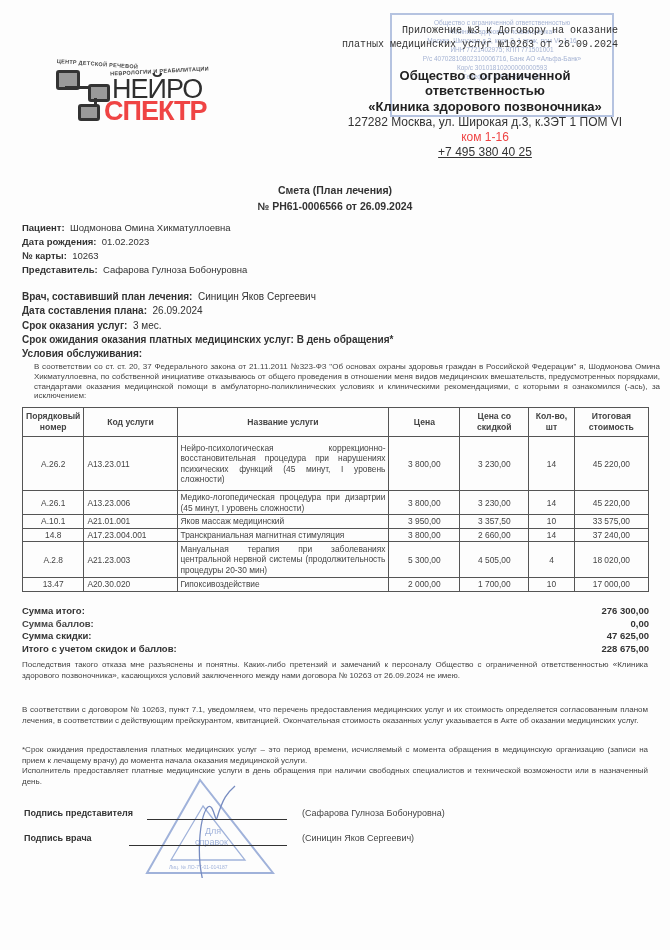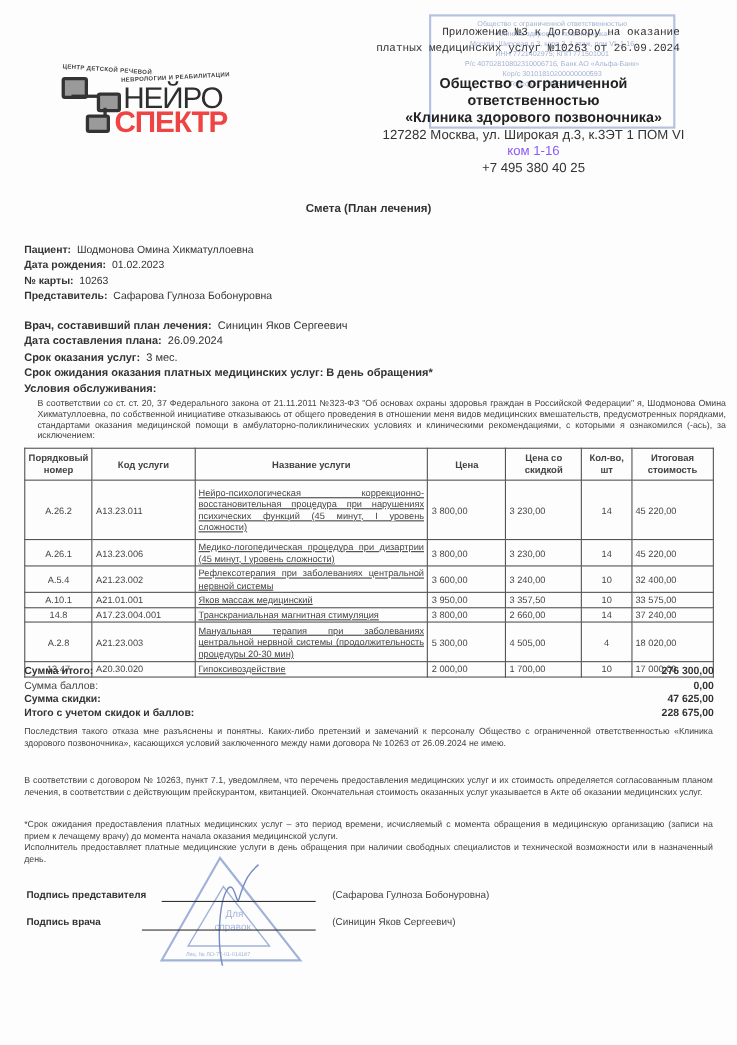--- a/index.html
+++ b/index.html
@@ -22,44 +22,44 @@
 
   
   .stamp-rect { position:absolute; left:390px; top:13px; width:220px; height:100px; border:2px solid #7b95c9; opacity:.55; }
   .stamp-rect div { font-size:6.5px; color:#5b75b0; text-align:center; line-height:9px; }
 
   .appendix { position:absolute; right:52px; top:24px; text-align:right; font-size:10px; line-height:14px; color:#333;font-family:Liberation Mono, monospace; }
   .org { position:absolute; left:340px; top:68px; width:290px; text-align:center; }
   .org .name1 { font-size:13px; font-weight:bold; color:#222; }
   .org .name2 { font-size:13px; font-weight:bold; color:#222; margin-top:1px; }
   .org .addr1 { font-size:12px; color:#333; margin-top:1px; }
-  .org .addr2 { font-size:12px; color:#8b5cf6; margin-top:1px; }
-  .org .phone { font-size:12px; color:#333; margin-top:1px; }
+  .org .addr2 { font-size:12px; color:#ef4444; margin-top:1px; }
+  .org .phone { font-size:12px; color:#333; margin-top:1px;text-decoration:underline; }
 
   .title { position:absolute; left:0; width:670px; text-align:center; font-weight:bold; font-size:10.5px; color:#333; }
   .title.t1 { top:184px; } .title.t2 { top:200px; }
 
   .field { position:absolute; left:22px; font-size:9.5px; color:#333; white-space:nowrap; }
   .field b { font-weight:bold; }
   .field.big { font-size:10px; }
 
   .conditions { position:absolute; left:22px; top:362px; width:626px; font-size:8px; line-height:9.8px; text-align:justify; color:#444;margin-left:12px; }
 
   table.services { position:absolute; left:22px; top:407px; width:627px; border-collapse:collapse; font-size:8.4px; color:#444; }
   table.services th, table.services td { border:1px solid #555; padding:1px 3px; vertical-align:middle; }
   table.services th { font-weight:bold; font-size:8.6px; text-align:center; line-height:11px; height:26px; }
   table.services td.num { text-align:center; }
   table.services td.code { text-align:left; }
-  table.services td.name { text-align:justify; line-height:10.5px;text-decoration:underline; }
-  table.services td.r { text-align:left; }
+  table.services td.name { text-align:justify; line-height:10.5px; }
+  table.services td.r { text-align:center; }
   table.services td.c { text-align:center; }
 
   .totals { position:absolute; left:22px; top:605px; width:627px; font-size:9.5px; font-weight:bold; color:#333; }
   .totals .row { display:flex; justify-content:space-between; height:12.5px; line-height:12.5px; }
-  .totals .row.light .lbl { font-weight:normal; color:#444; }
+  .totals .row.light .lbl { font-weight:bold; color:#444; }
 
   .para { position:absolute; left:22px; width:626px; font-size:8px; line-height:10.5px; color:#444; text-align:justify; }
 
   .sig-label { position:absolute; left:24px; font-size:9px; font-weight:bold; color:#333; }
   .sig-line { position:absolute; height:1px; background:#333; }
   .sig-name { position:absolute; left:302px; font-size:9px; color:#444; }
 
   .stamp-tri { position:absolute; left:145px; top:778px; width:130px; height:100px; opacity:.65; }
 </style>
 </head>
@@ -96,20 +96,21 @@
 
   <div class="org">
     <div class="name1">Общество с ограниченной ответственностью</div>
     <div class="name2">«Клиника здорового позвоночника»</div>
     <div class="addr1">127282 Москва, ул. Широкая д.3, к.3ЭТ 1 ПОМ VI</div>
     <div class="addr2">ком 1-16</div>
     <div class="phone">+7 495 380 40 25</div>
   </div>
 
   <div class="title t1">Смета (План лечения)</div>
+  <div class="title t2">№ РН61-0006566 от 26.09.2024</div>
 
   <div class="field" style="top:222px">
     <b>Пациент:</b>&nbsp;
     <span>Шодмонова Омина Хикматуллоевна</span>
   </div>
   <div class="field" style="top:236px">
     <b>Дата рождения:</b>&nbsp;
     <span>01.02.2023</span>
   </div>
   <div class="field" style="top:250px">
@@ -174,29 +175,20 @@
       </tr>
       <tr style="height:24px">
         <td class="num">А.26.1</td>
         <td class="code">А13.23.006</td>
         <td class="name">Медико-логопедическая процедура при дизартрии (45 минут, I уровень сложности)</td>
         <td class="r">3 800,00</td>
         <td class="r">3 230,00</td>
         <td class="c">14</td>
         <td class="r">45 220,00</td>
       </tr>
-      <tr style="height:24px">
-        <td class="num">А.5.4</td>
-        <td class="code">А21.23.002</td>
-        <td class="name">Рефлексотерапия при заболеваниях центральной нервной системы</td>
-        <td class="r">3 600,00</td>
-        <td class="r">3 240,00</td>
-        <td class="c">10</td>
-        <td class="r">32 400,00</td>
-      </tr>
       <tr style="height:12px">
         <td class="num">А.10.1</td>
         <td class="code">А21.01.001</td>
         <td class="name">Яков массаж медицинский</td>
         <td class="r">3 950,00</td>
         <td class="r">3 357,50</td>
         <td class="c">10</td>
         <td class="r">33 575,00</td>
       </tr>
       <tr style="height:12px">

